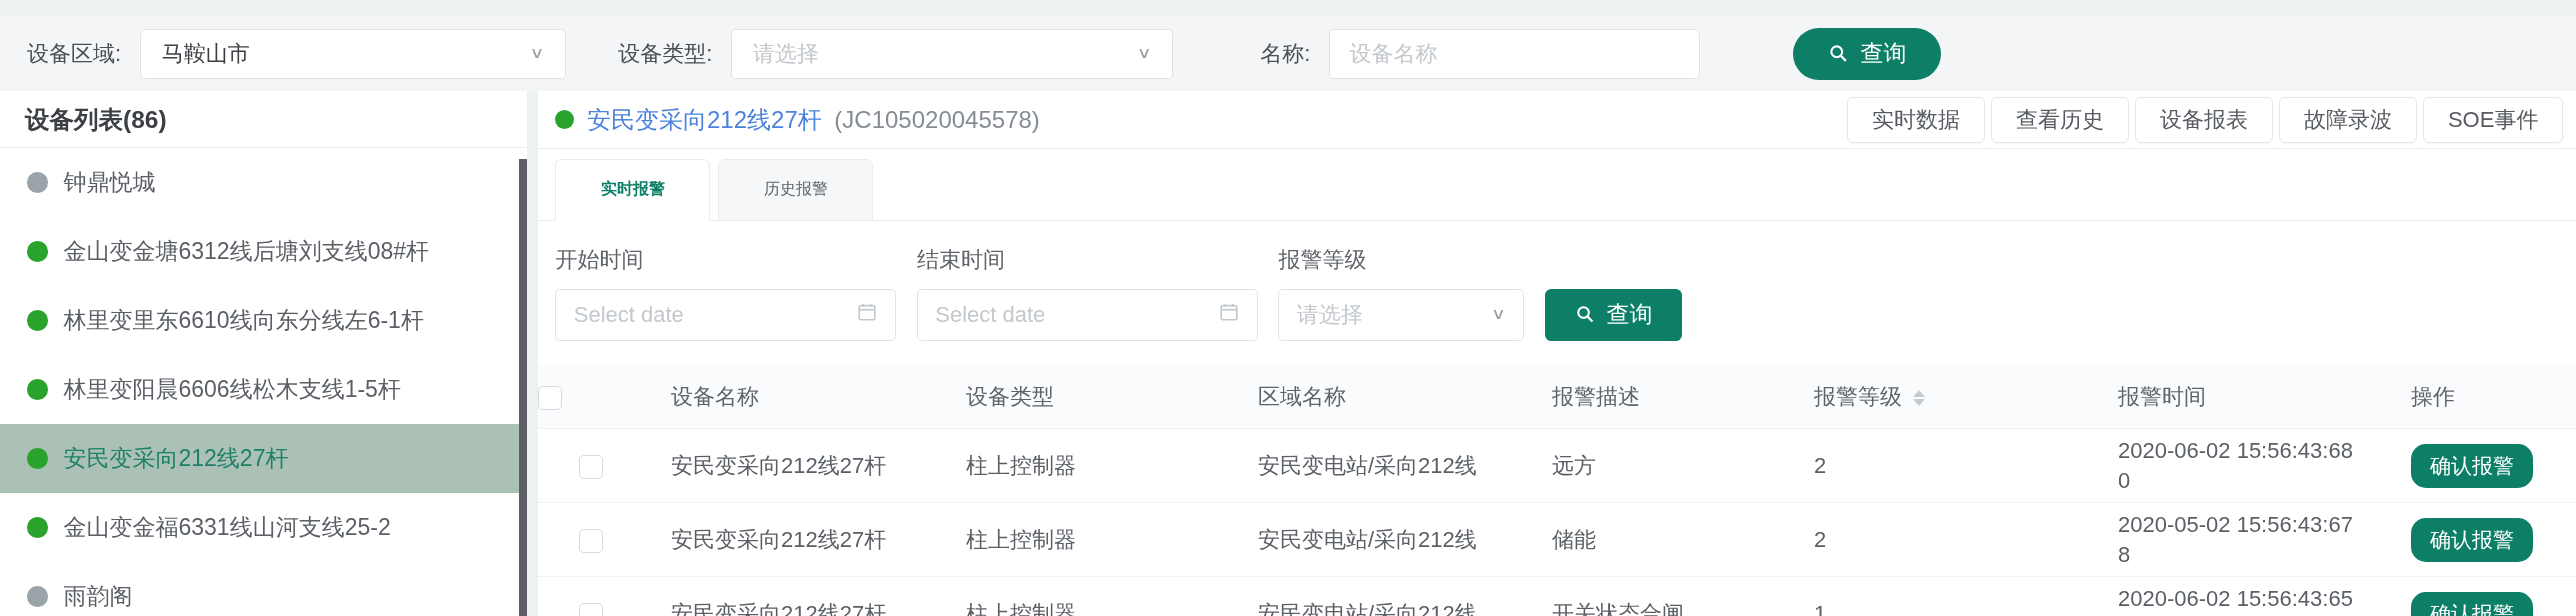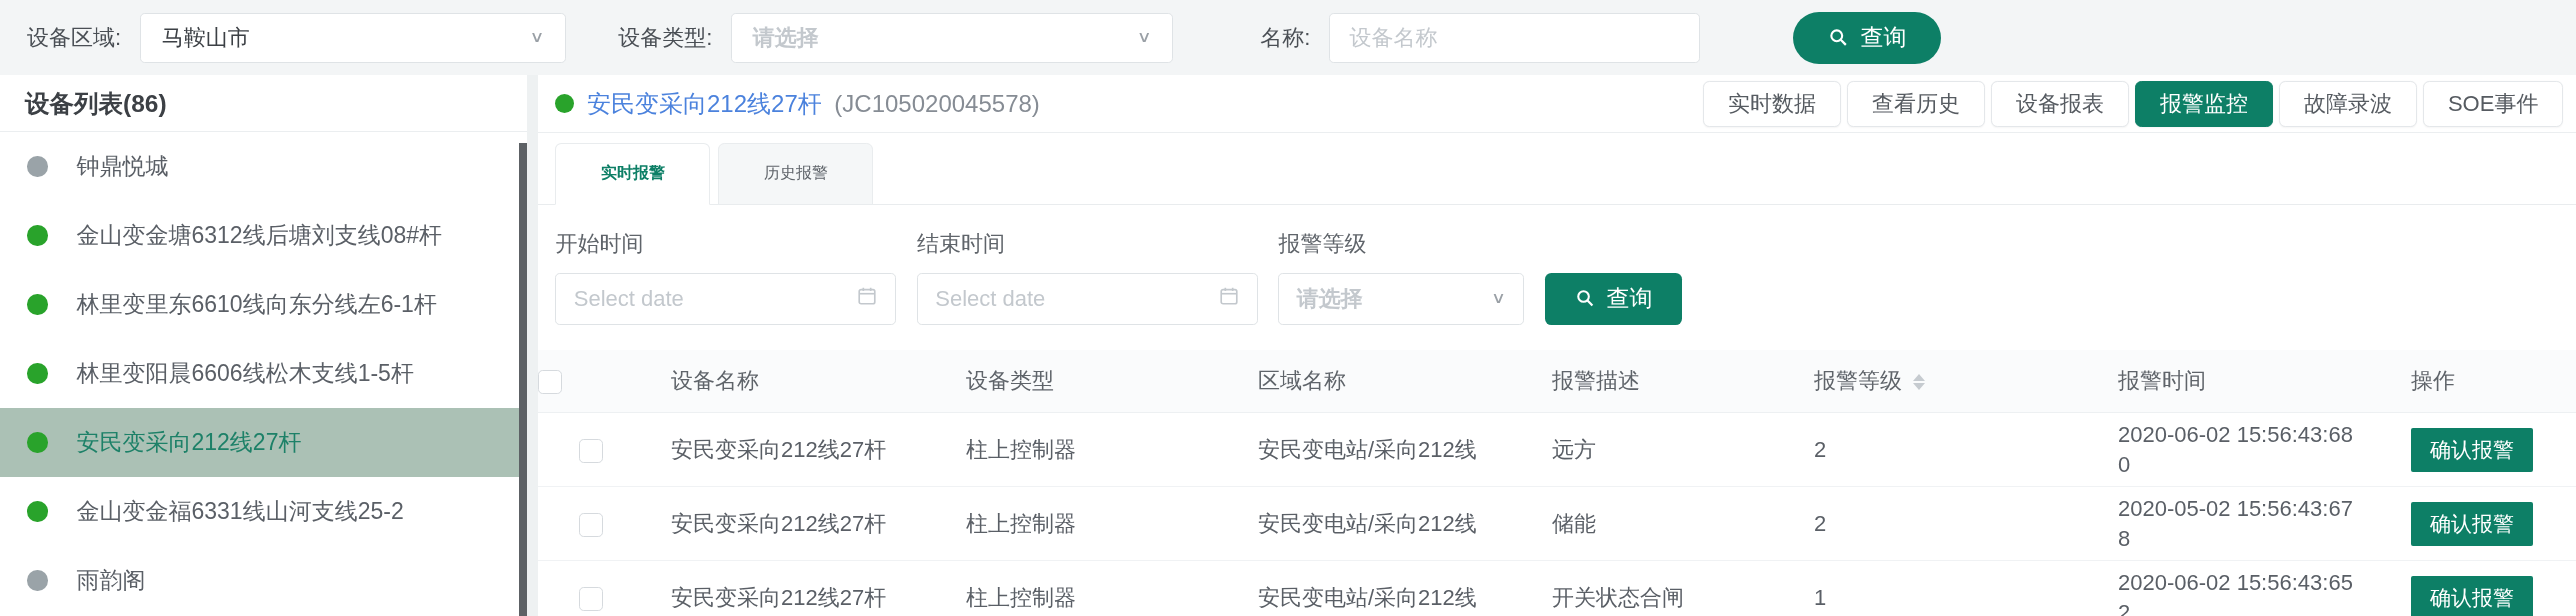--- a/index.html
+++ b/index.html
@@ -3,39 +3,39 @@
 <meta charset="utf-8">
 <style>
   :root{
     --accent:#0d7f66; --link:#4b82dd; --selbg:#abc1b5; --seltext:#1d8168;
     --dotgreen:#29a32b; --dotgray:#9aa3a8;
   }
   *{box-sizing:border-box;margin:0;padding:0}
   html,body{width:2576px;height:616px;overflow:hidden;background:#eef1f2;
     font-family:"Liberation Sans","DejaVu Sans",sans-serif;}
   
-  .topbar{height:75px;display:flex;align-items:center;background:#f3f5f6;padding-left:27px;}
+  .topbar{height:75px;display:flex;align-items:center;background:#f3f5f6;padding-left:27px;margin-top:16px;}
   .tb-label{font-size:22px;color:#4a4f55;flex-shrink:0;}
   .select-box{display:flex;align-items:center;justify-content:space-between;background:#fff;
     border:0.8px solid #dfe3e6;border-radius:4.7px;height:50px;padding:0 20.5px;font-size:22px;color:#3c4045;}
   .chevron{color:#9aa0a6;font-size:20.5px;line-height:1;transform:scaleY(.75);}
-  .placeholder{color:#c3c8cd;font-weight:bold;}
+  .placeholder{color:#c3c8cd;}
   .tb-input{height:50px;width:371px;background:#fff;border:0.8px solid #dfe3e6;border-radius:4.7px;
     padding:0 19px;font-size:22px;color:#3c4045;margin-left:19px;outline:none;}
   .tb-input::placeholder{color:#c3c8cd;}
   .pill-btn{height:52px;padding:0 35px;border:none;border-radius:27px;background:var(--accent);
     color:#fff;font-size:23px;display:flex;align-items:center;gap:11px;margin-left:93px;cursor:pointer;}
   .btn-ico{display:flex;align-items:center;}
   
   .layout{display:flex;height:541px;}
   
   .sidebar{width:527px;flex-shrink:0;background:#fff;position:relative;overflow:hidden;}
   .sidebar-title{height:57px;display:flex;align-items:center;padding-left:25px;font-size:24.5px;
     font-weight:bold;color:#3c4045;border-bottom:0.8px solid #ebeef0;}
-  .sidebar-item{height:69px;display:flex;align-items:center;padding-left:27px;gap:29px;
+  .sidebar-item{height:69px;display:flex;align-items:center;padding-left:27px;gap:16px;
     font-size:23px;color:#5a5f66;cursor:pointer;white-space:nowrap;overflow:hidden;}
   .sidebar-item.selected{background:var(--selbg);color:var(--seltext);}
   .dot{width:20.5px;height:20.5px;border-radius:50%;flex-shrink:0;}
   .dot.green{background:var(--dotgreen);} .dot.gray{background:var(--dotgray);}
   .sidebar-scrollbar{position:absolute;right:0;top:68px;bottom:0;width:8px;background:#5d6165;}
   
   .main{flex:1;min-width:0;background:#fff;margin-left:11px;overflow:hidden;}
   .device-header{height:58px;display:flex;align-items:center;justify-content:space-between;
     border-bottom:0.8px solid #ebeef0;padding:0 12.6px 0 17.4px;}
   .dh-left{display:flex;align-items:center;gap:12.6px;}
@@ -72,21 +72,21 @@
   .alarm-table td{height:74px;font-size:22px;color:#5a5f66;padding-left:27px;border-bottom:0.8px solid #f0f2f4;}
   .cb{display:inline-block;width:24px;height:24px;border:1.6px solid #d6dade;border-radius:4.7px;
     background:#fff;vertical-align:middle;cursor:pointer;}
   .col-check{text-align:center;padding-left:0 !important;}
   .sorter{display:inline-flex;flex-direction:column;gap:2.4px;margin-left:11px;vertical-align:middle;cursor:pointer;}
   .sorter i{display:block;width:0;height:0;border-left:6.3px solid transparent;border-right:6.3px solid transparent;}
   .sorter .up{border-bottom:7px solid #c6cbd0;}
   .sorter .down{border-top:7px solid #c6cbd0;}
   .time-wrap{width:246px;word-break:break-all;line-height:1.35;}
   .confirm-btn{height:44px;padding:0 19px;border:none;background:var(--accent);color:#fff;
-    border-radius:2px;font-size:21px;display:inline-flex;align-items:center;cursor:pointer;white-space:nowrap;}
+    border-radius:15px;font-size:21px;display:inline-flex;align-items:center;cursor:pointer;white-space:nowrap;}
 </style>
 </head>
 <body>
 
 <div class="topbar">
   <span class="tb-label">设备区域:</span>
   <div class="select-box" style="width:426px;margin-left:19px;">
     <span>马鞍山市</span>
     <span class="chevron">∨</span>
   </div>
@@ -153,21 +153,20 @@
     <div class="device-header">
       <div class="dh-left">
         <span class="dh-dot"></span>
         <span class="dh-name">安民变采向212线27杆</span>
         <span class="dh-code">(JC105020045578)</span>
       </div>
       <div class="dh-buttons" id="dh-buttons">
           <div class="dh-btn">实时数据</div>
           <div class="dh-btn">查看历史</div>
           <div class="dh-btn">设备报表</div>
-          <div class="dh-btn active">报警监控</div>
           <div class="dh-btn">故障录波</div>
           <div class="dh-btn">SOE事件</div>
         </div>
     </div>
 
     <div class="tabs" id="alarm-tabs">
         <div class="tab active">实时报警</div>
         <div class="tab inactive">历史报警</div>
       </div>
 

